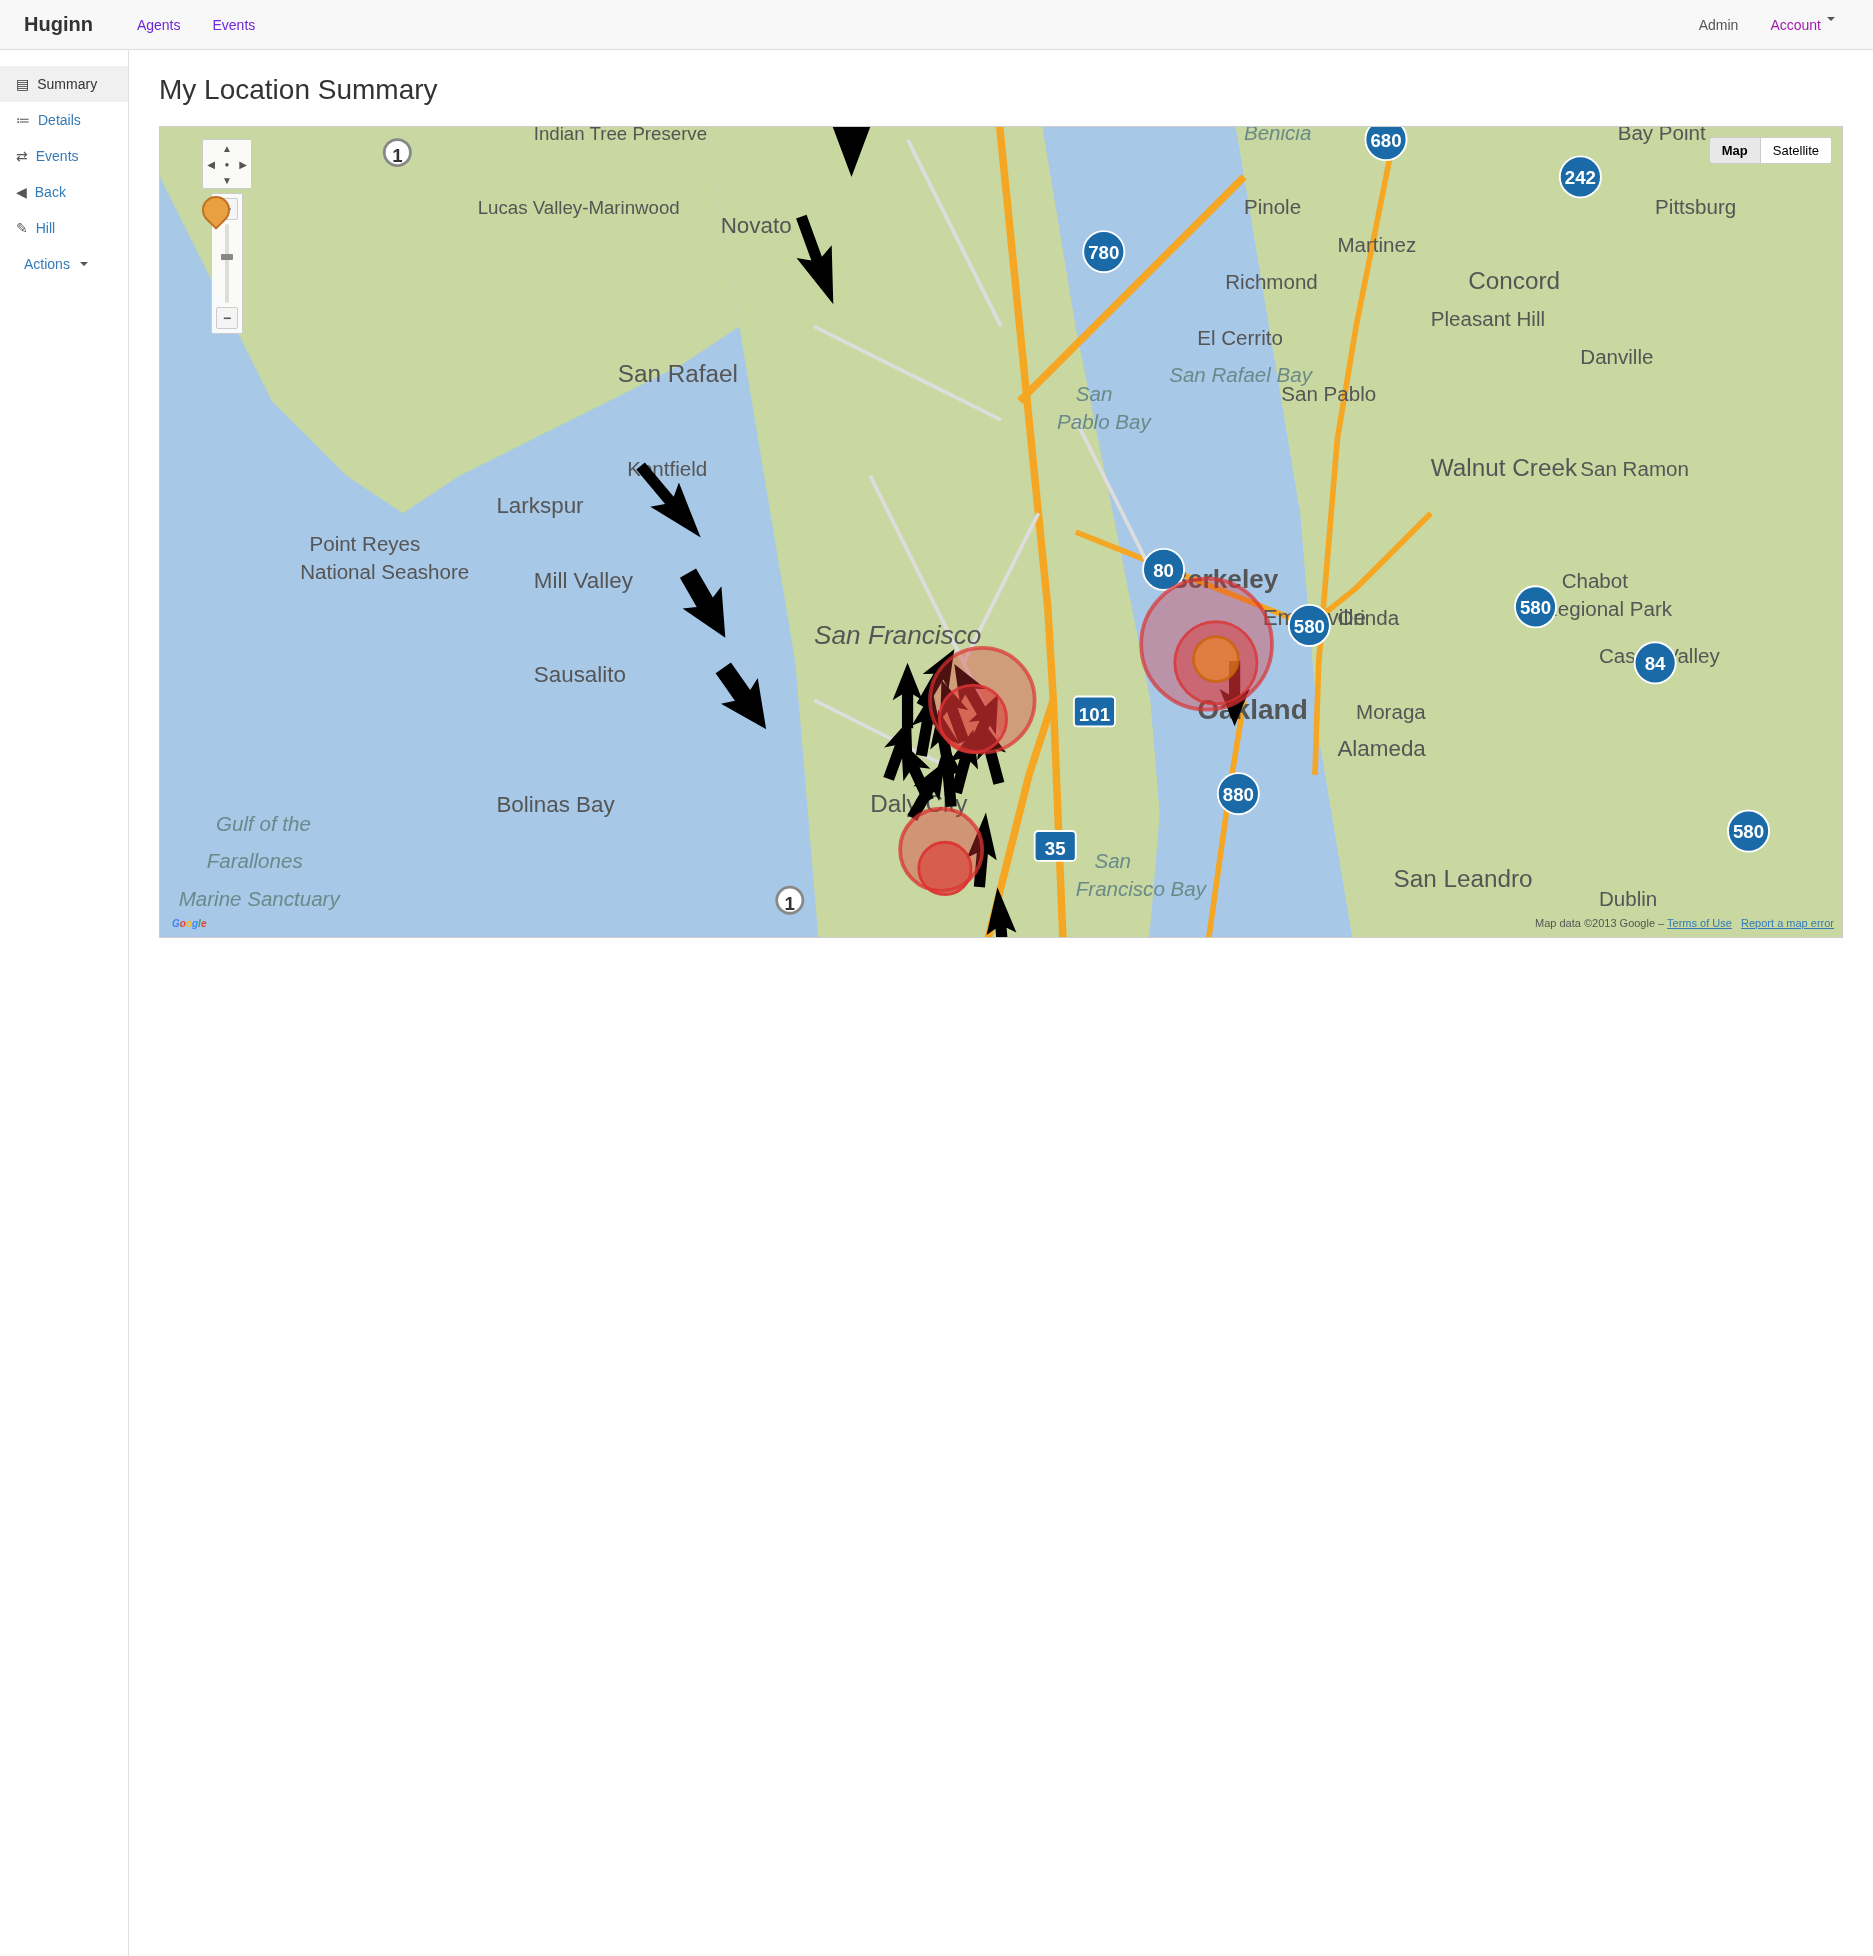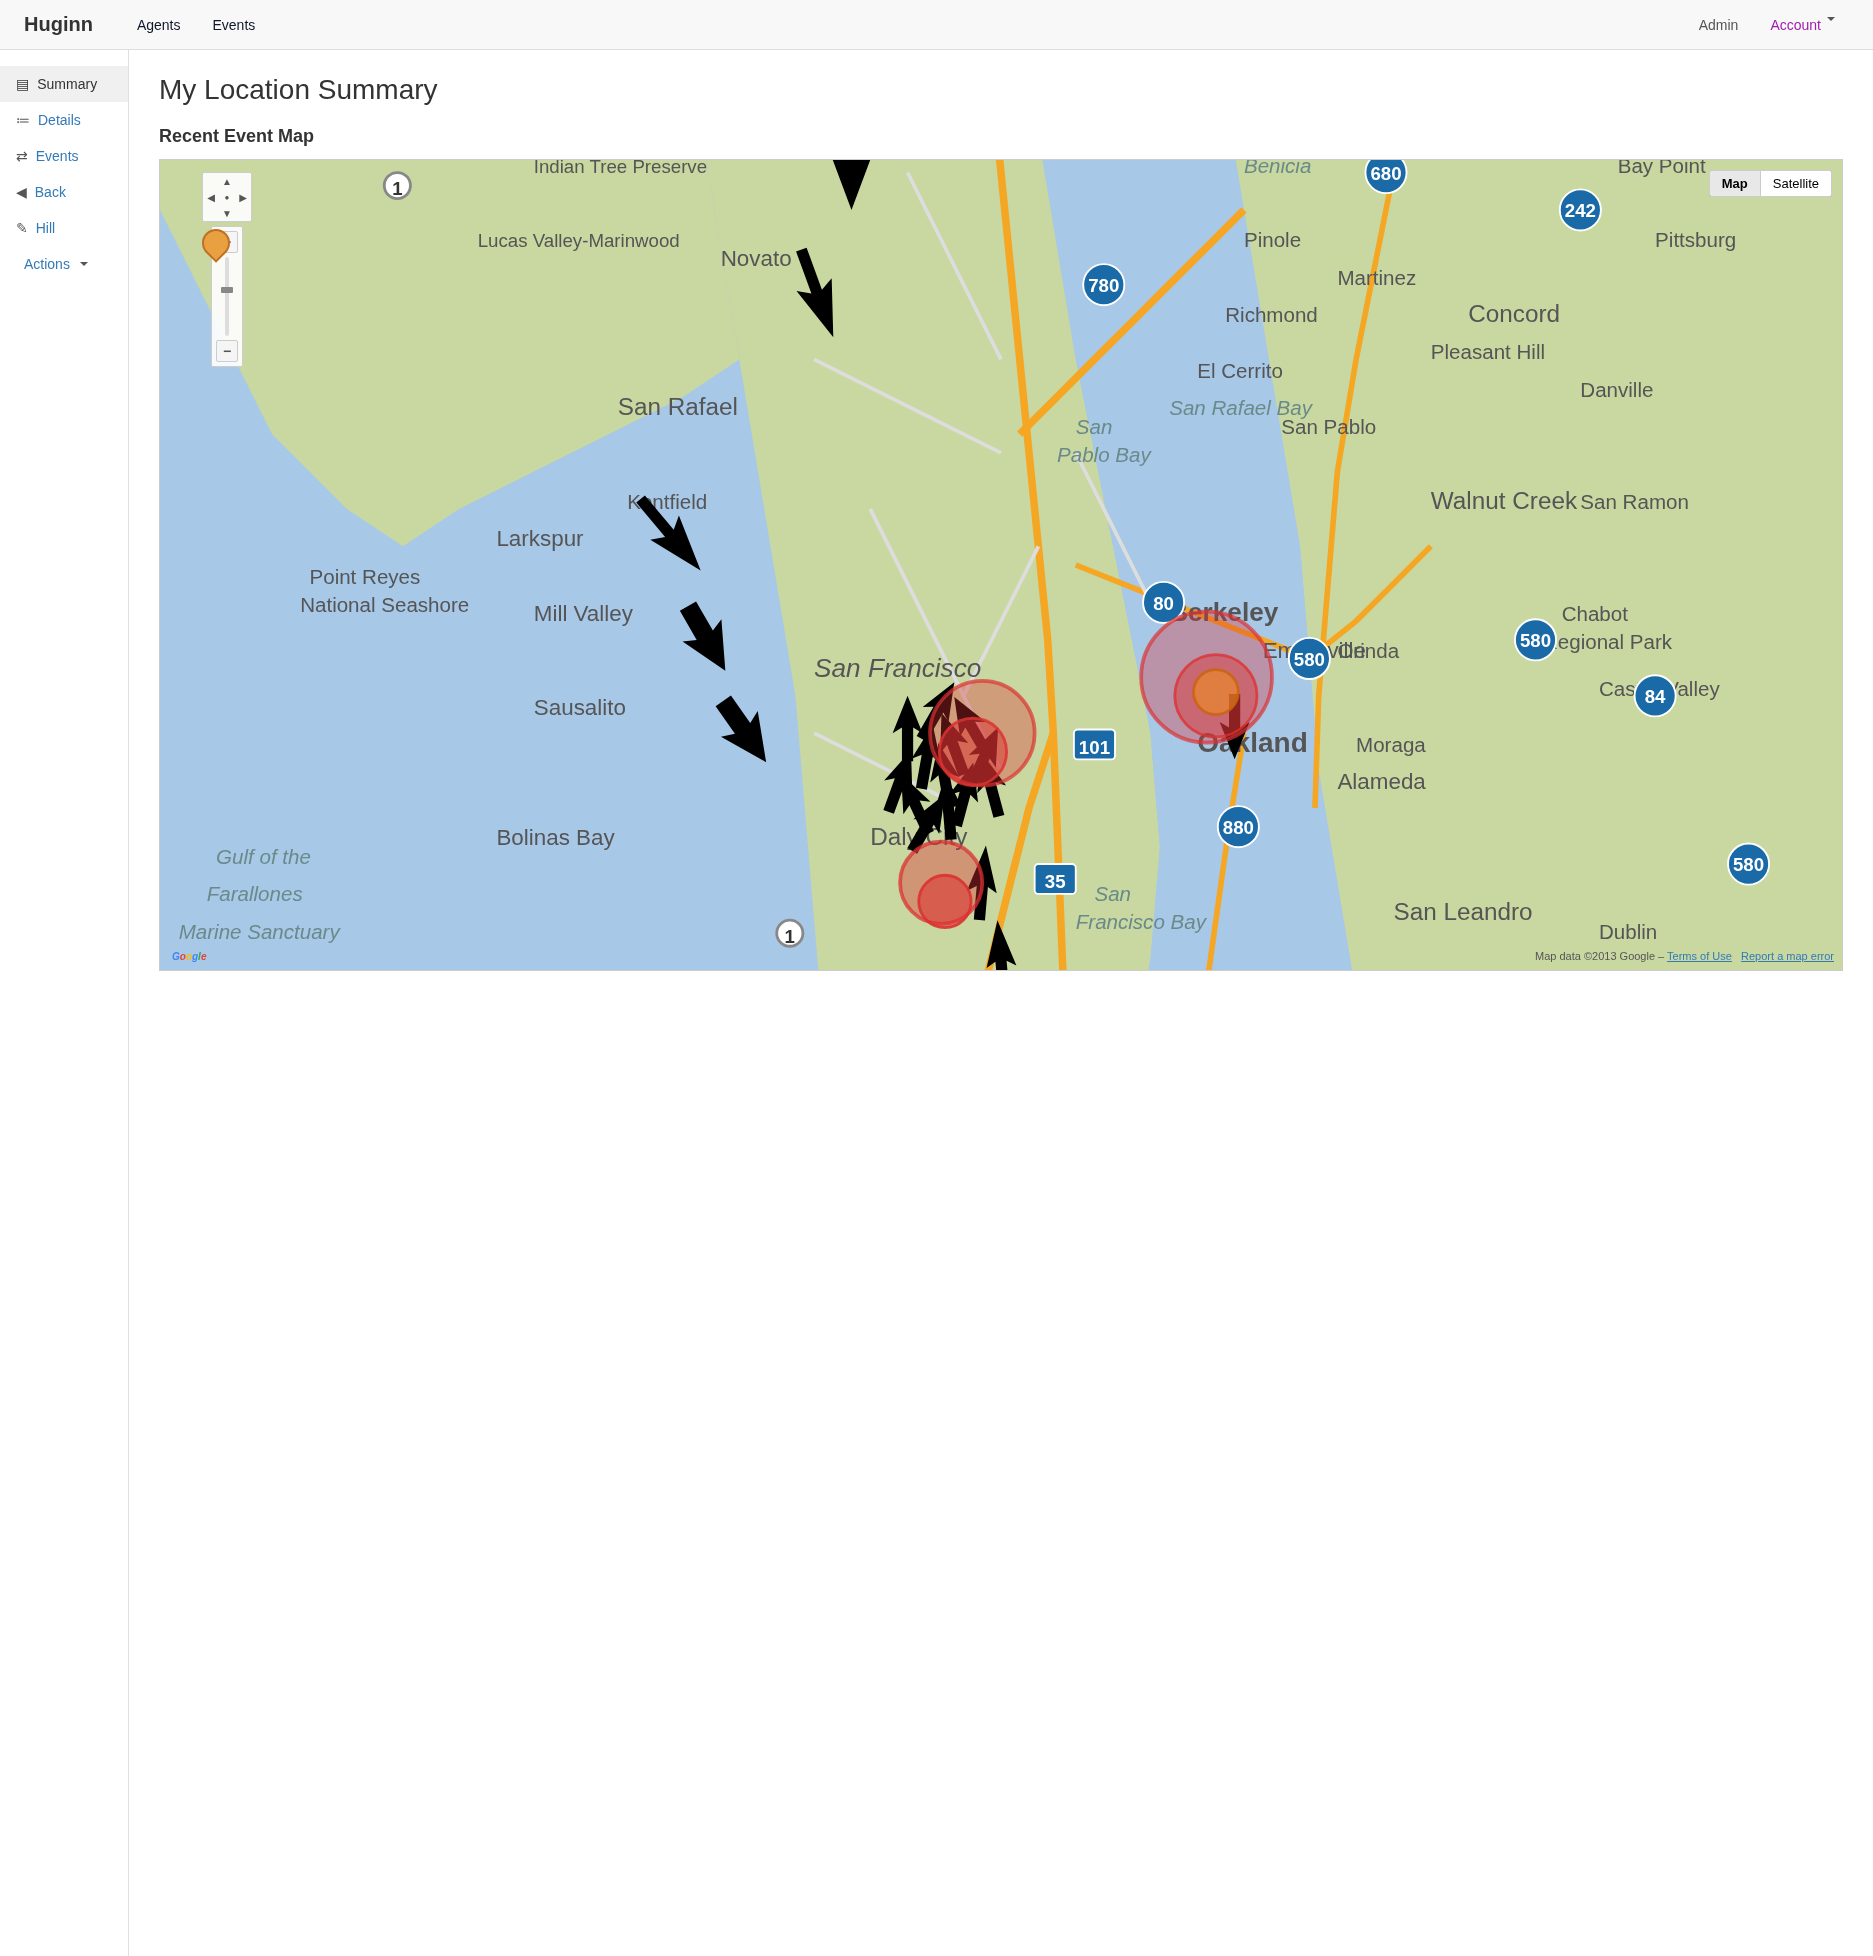--- a/index.html
+++ b/index.html
@@ -21,21 +21,21 @@
       margin-right: 30px;
       text-decoration: none;
     }
     .navbar-links {
       display: flex;
       gap: 4px;
       flex: 1;
     }
     .navbar-link {
       padding: 8px 14px;
-      color: #0f172a;
+      color: #6d28d9;
       text-decoration: none;
       border-radius: 4px;
       cursor: pointer;
     }
     .navbar-right {
       display: flex;
       align-items: center;
       gap: 4px;
     }
     .navbar-admin {
@@ -325,21 +325,20 @@
     </a>
     <a class="sidebar-item">
       <span class="icon"></span>
       <span>Actions</span>
       <span class="caret"></span>
     </a>
   </aside>
 
   <main class="content">
     <h1 class="page-title">My Location Summary</h1>
-    <h2 class="section-title">Recent Event Map</h2>
 
     <div class="map-container">
 
       <div class="map-type-buttons">
         <button class="map-type-btn active">Map</button>
         <button class="map-type-btn">Satellite</button>
       </div>
 
       <div class="zoom-control">
         <div class="pan-control">

